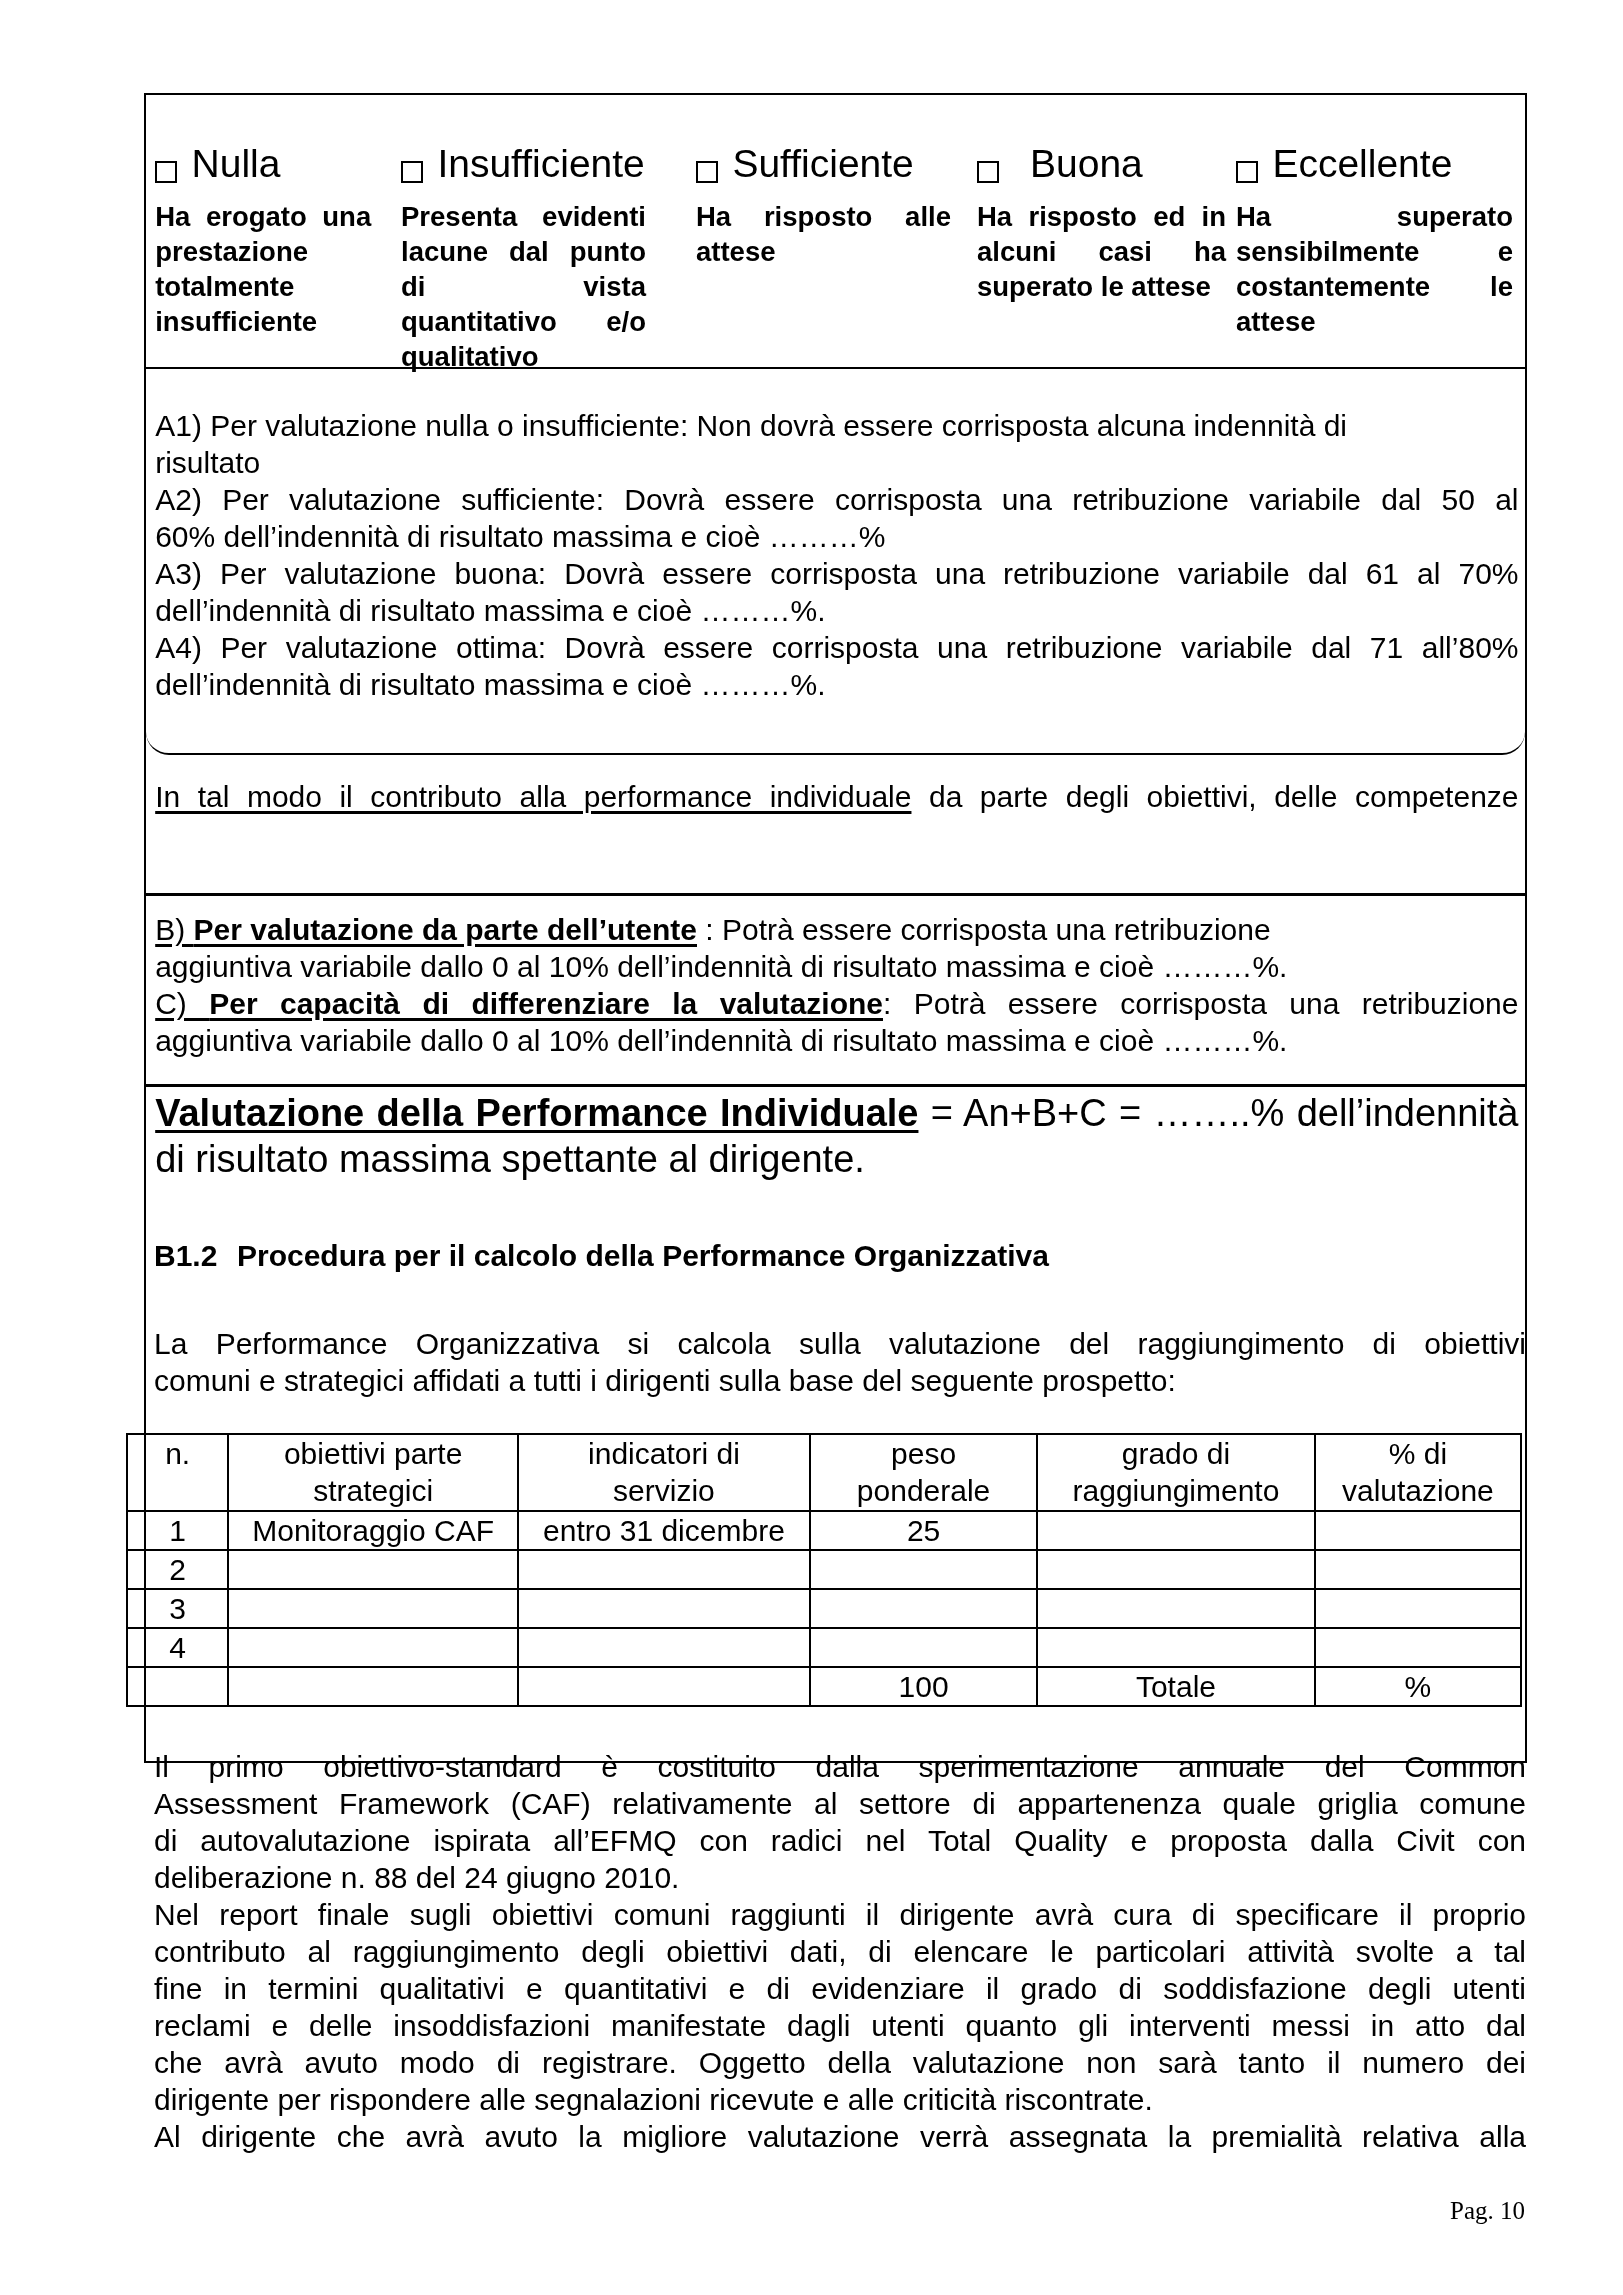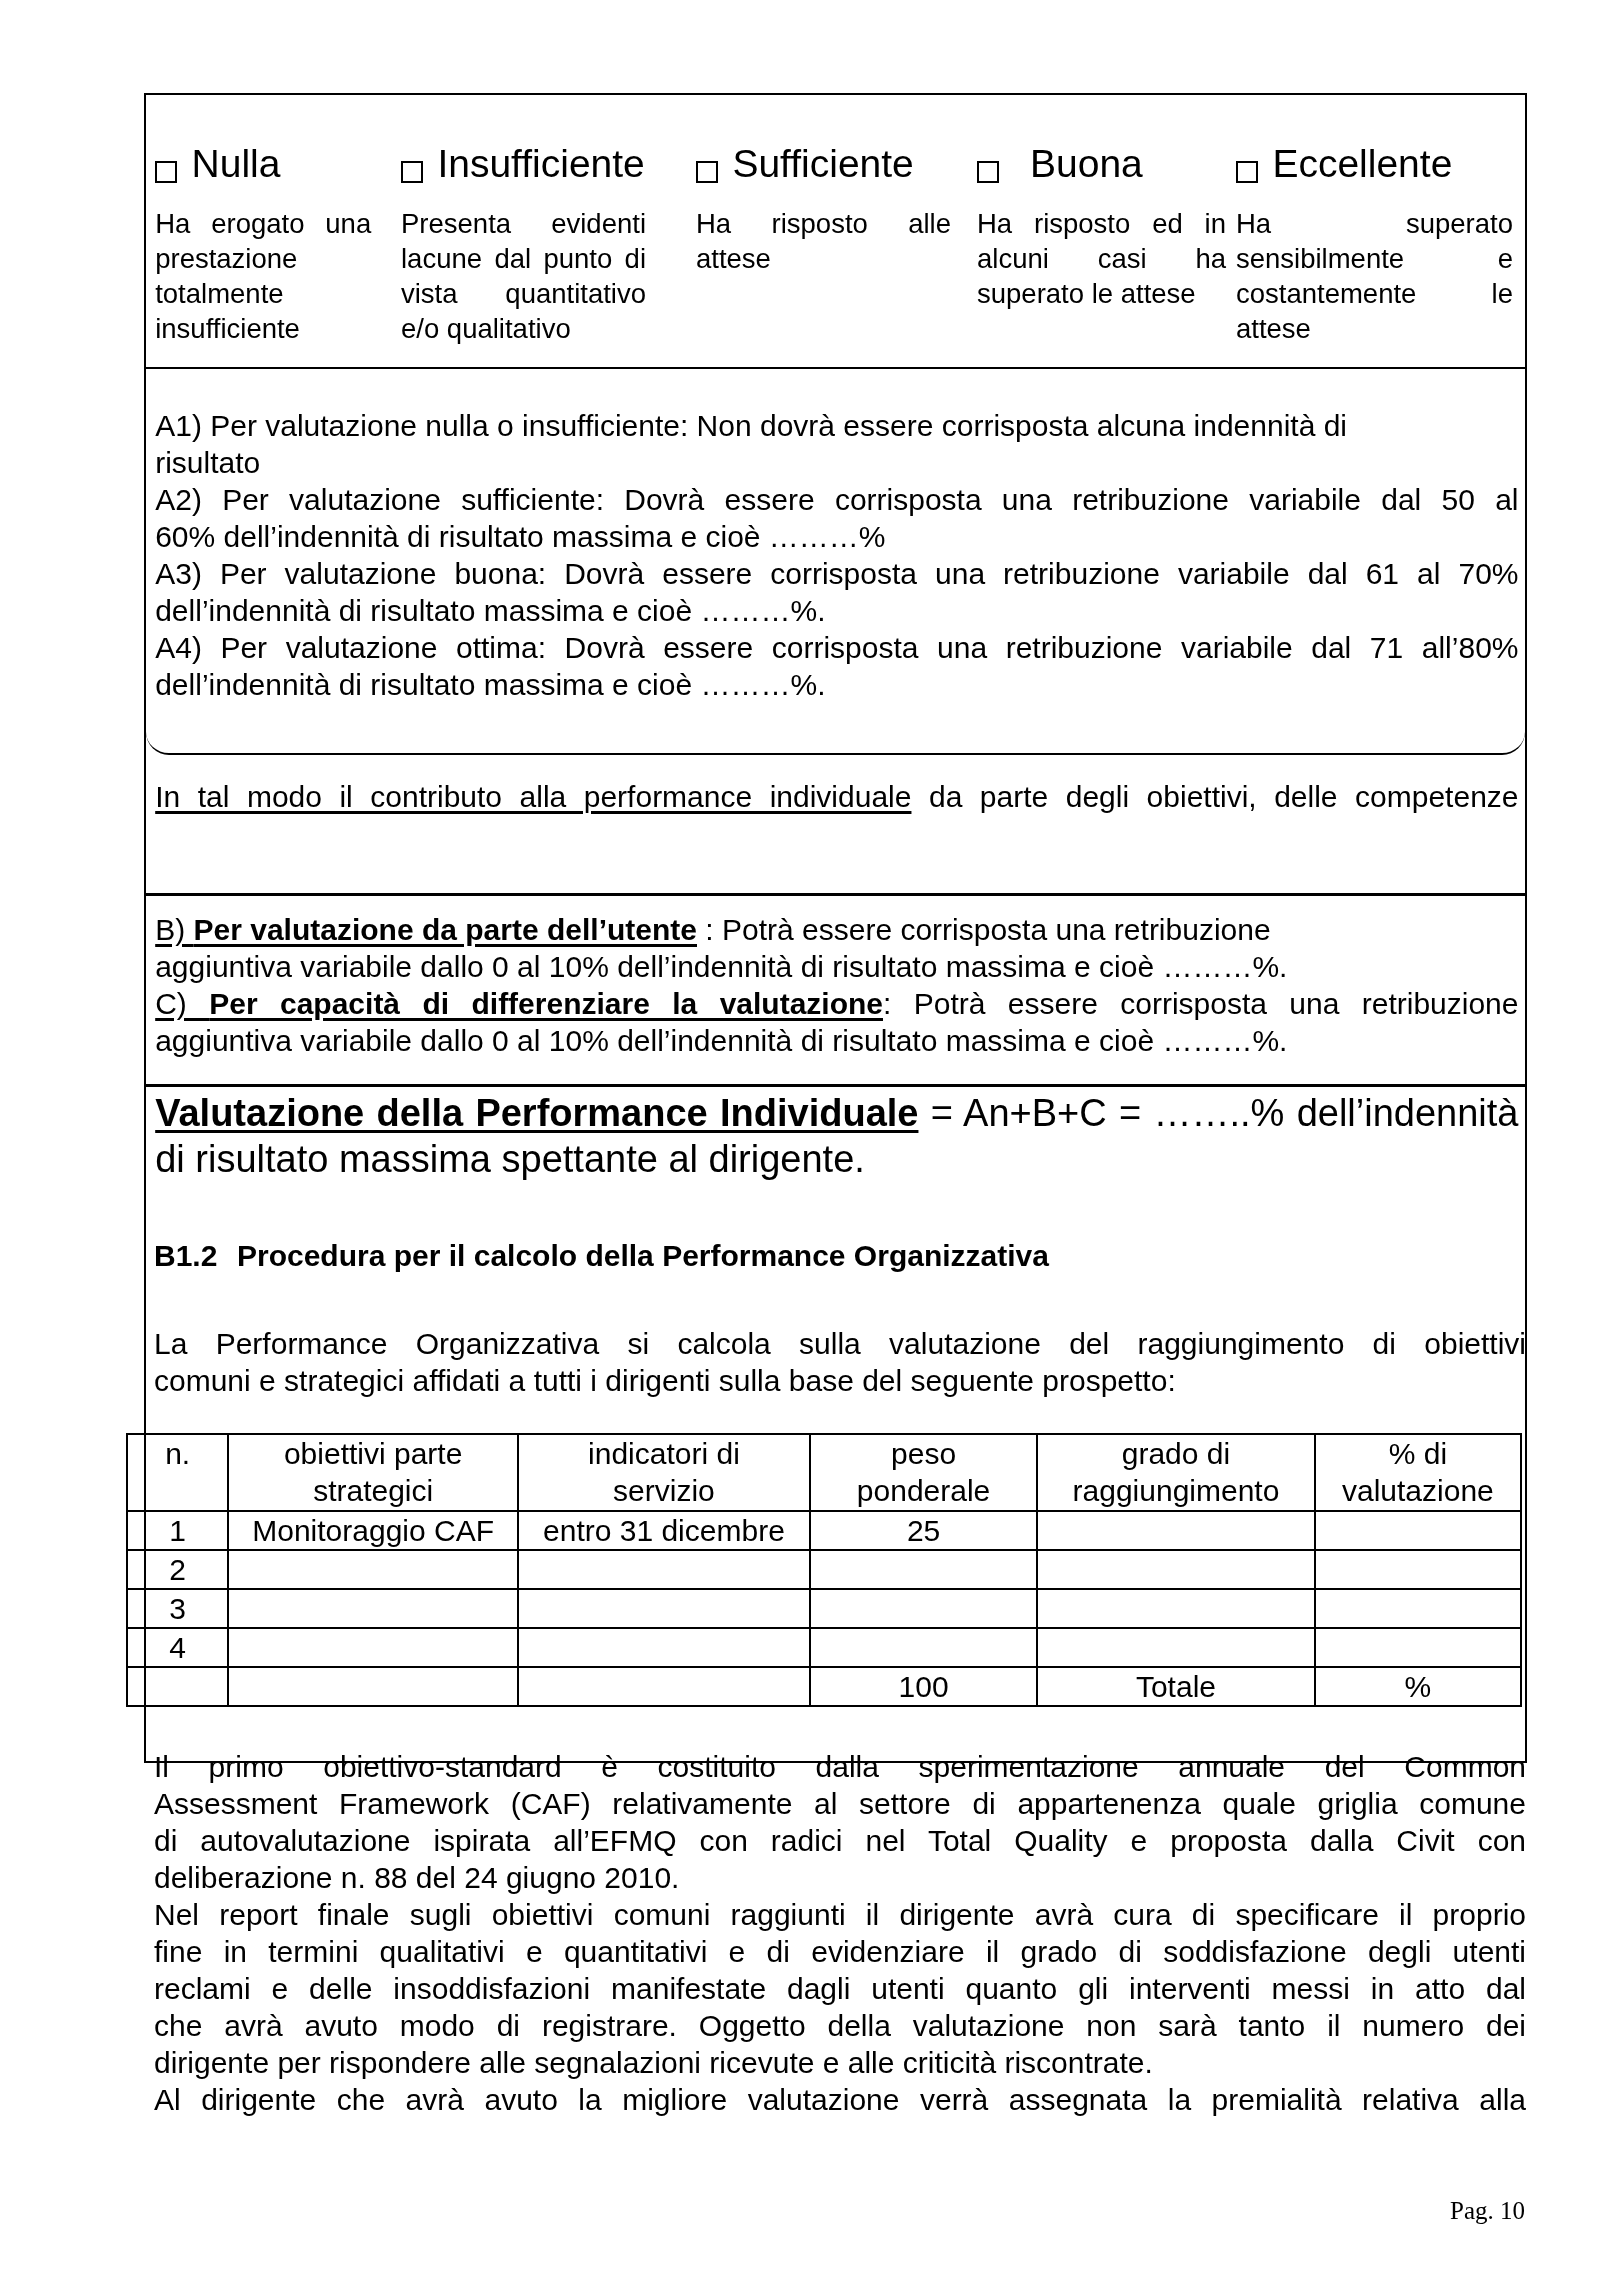--- a/index.html
+++ b/index.html
@@ -17,21 +17,21 @@
     .eval-section { border-bottom: 2.6px solid #000; box-sizing: border-box; }
     .eval-section:last-child { border-bottom: none; }
 
     .ratings { height: 274px; position: relative; }
     .rating-col { position: absolute; top: 47px; }
     .rating-head { font-size: 39px; line-height: 44px; white-space: nowrap; display: flex; align-items: flex-end; }
     .cbox {
       display: inline-block; width: 22px; height: 22px; border: 2px solid #000;
       box-sizing: border-box; margin-right: 14.4px; position: relative; top: -2.6px;
     }
-    .rating-desc { font-size: 27.5px; line-height: 35px; text-align: justify; text-align-last: left; margin-top: 20px; }
+    .rating-desc { font-size: 27.5px; line-height: 35px; text-align: justify; text-align-last: left; margin-top: 13px; font-weight: bold; }
 
     .sec-a { height: 386px; padding: 38px 6.5px 0 9.2px; border-radius: 23px; }
     .para { font-size: 30px; line-height: 37px; }
     .sec-a .para { text-align: left; }
     .j { text-align: justify; text-align-last: justify; }
 
     .sec-summary { height: 181px; padding: 21px 6.5px 0 9.2px; font-size: 30px; line-height: 37px; }
     .sec-bc { height: 196px; padding: 41px 6.5px 0 9.2px; font-size: 30px; line-height: 37px; }
     .sec-final { height: 122px; padding: 19.6px 6.5px 0 9.2px; font-size: 38px; line-height: 46px; }
 
@@ -229,20 +229,21 @@
       </tr>
     </tbody>
   </table>
 
   <div class="body-text">
     <p class="jl">Il primo obiettivo-standard è costituito dalla sperimentazione annuale del Common</p>
     <p class="jl">Assessment Framework (CAF) relativamente al settore di appartenenza quale griglia comune</p>
     <p class="jl">di autovalutazione ispirata all’EFMQ con radici nel Total Quality e proposta dalla Civit con</p>
     <p>deliberazione n. 88 del 24 giugno 2010.</p>
     <p class="jl">Nel report finale sugli obiettivi comuni raggiunti il dirigente avrà cura di specificare il proprio</p>
+    <p class="jl">contributo al raggiungimento degli obiettivi dati, di elencare le particolari attività svolte a tal</p>
     <p class="jl">fine in termini qualitativi e quantitativi e di evidenziare il grado di soddisfazione degli utenti</p>
     <p class="jl">reclami e delle insoddisfazioni manifestate dagli utenti quanto gli interventi messi in atto dal</p>
     <p class="jl">che avrà avuto modo di registrare. Oggetto della valutazione non sarà tanto il numero dei</p>
     <p>dirigente per rispondere alle segnalazioni ricevute e alle criticità riscontrate.</p>
     <p class="jl">Al dirigente che avrà avuto la migliore valutazione verrà assegnata la premialità relativa alla</p>
   </div>
 
   <div class="page-num">Pag. 10</div>
 </div>
 

